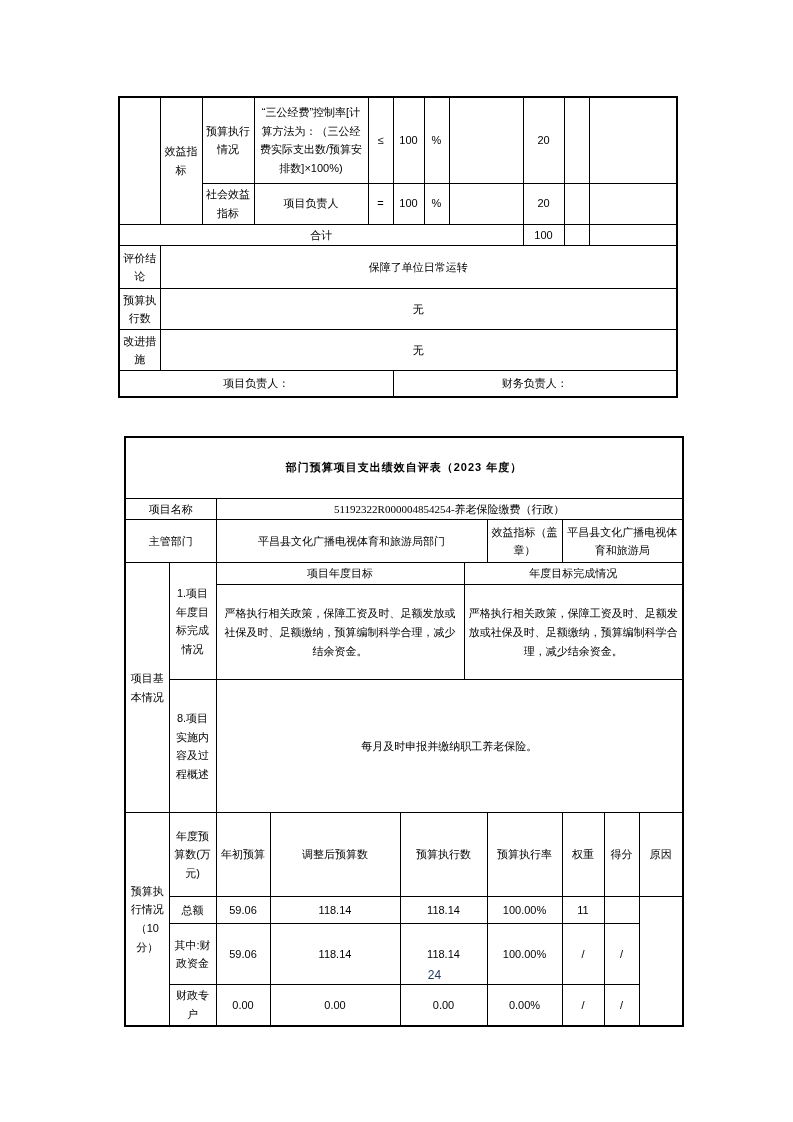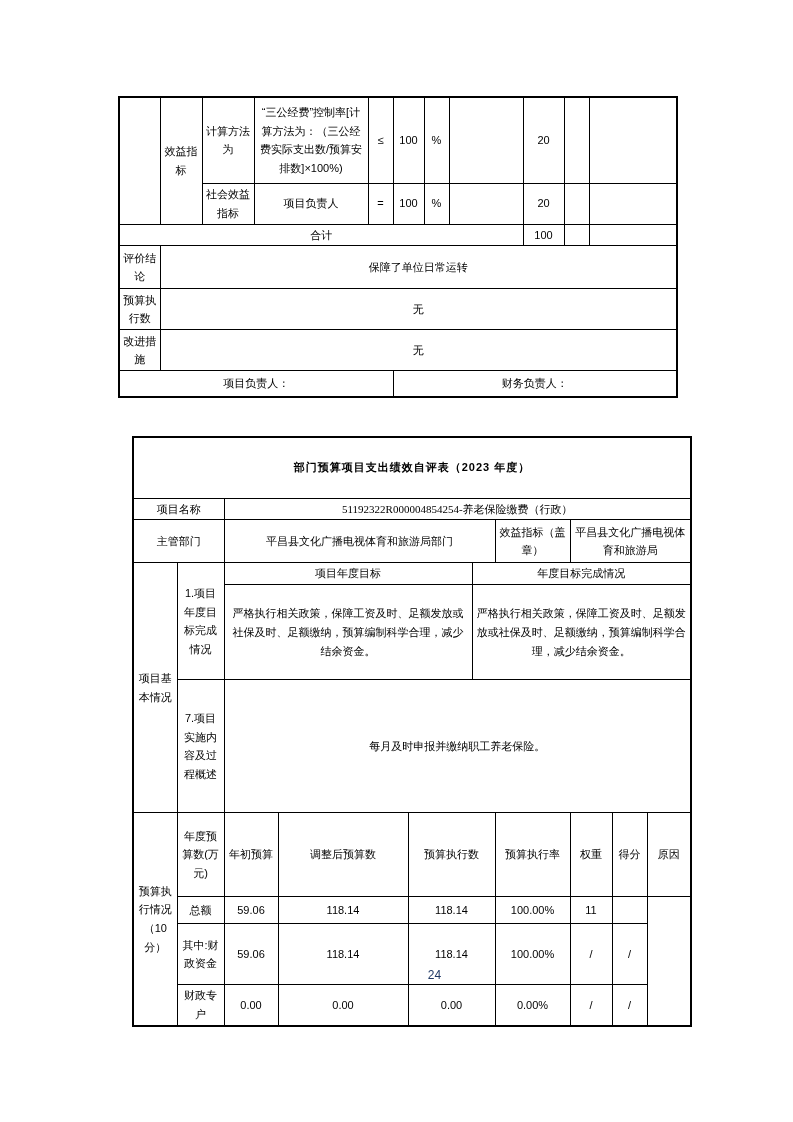--- a/index.html
+++ b/index.html
@@ -59,21 +59,21 @@
       <col style="width:25px">
         <col style="width:74px">
         <col style="width:41px">
       <col style="width:25px">
         <col style="width:88px">
     </colgroup>
     <tbody>
         <tr style="height:86px">
       <td rowspan="2"></td>
       <td rowspan="2" class="w2">效益指标</td>
-      <td class="w2">计算方法为</td>
+      <td class="w2">预算执行情况</td>
       <td class="ind">“三公经费”控制率[计算方法为：（三公经费实际支出数/预算安排数]×100%)</td>
       <td>≤</td>
       <td>100</td>
       <td>%</td>
       <td></td>
       <td>20</td>
       <td></td>
       <td></td>
     </tr>
     <tr style="height:41px">
@@ -105,21 +105,21 @@
       <td class="w2">改进措施</td>
       <td colspan="10" class="left">无</td>
     </tr>
     <tr style="height:26px">
       <td colspan="5" class="left">项目负责人：</td>
       <td colspan="6" class="left">财务负责人：</td>
     </tr>
   </tbody>
     </table>
 
-  <table class="doc" style="left:132px;top:436px;width:558px;">
+  <table class="doc" style="left:124px;top:436px;width:558px;">
     <colgroup>
       <col style="width:44px">
         <col style="width:47px">
         <col style="width:54px">
       <col style="width:130px">
         <col style="width:64px">
         <col style="width:23px">
       <col style="width:75px">
         <col style="width:42px">
         <col style="width:35px">
@@ -143,21 +143,21 @@
       <td rowspan="3" class="w2">项目基本情况</td>
       <td rowspan="2" class="w2">1.项目年度目标完成情况</td>
       <td colspan="3">项目年度目标</td>
       <td colspan="5">年度目标完成情况</td>
     </tr>
     <tr style="height:95px">
       <td colspan="3" class="goal">严格执行相关政策，保障工资及时、足额发放或社保及时、足额缴纳，预算编制科学合理，减少结余资金。</td>
       <td colspan="5" class="goal">严格执行相关政策，保障工资及时、足额发放或社保及时、足额缴纳，预算编制科学合理，减少结余资金。</td>
     </tr>
     <tr style="height:133px">
-      <td class="w2">7.项目实施内容及过程概述</td>
+      <td class="w2">8.项目实施内容及过程概述</td>
       <td colspan="8" class="left">每月及时申报并缴纳职工养老保险。</td>
     </tr>
     <tr style="height:84px">
       <td rowspan="4" class="w2">预算执行情况（10分）</td>
       <td class="w2">年度预算数(万元)</td>
       <td class="w2">年初预算</td>
       <td>调整后预算数</td>
       <td colspan="2">预算执行数</td>
       <td>预算执行率</td>
       <td>权重</td>

